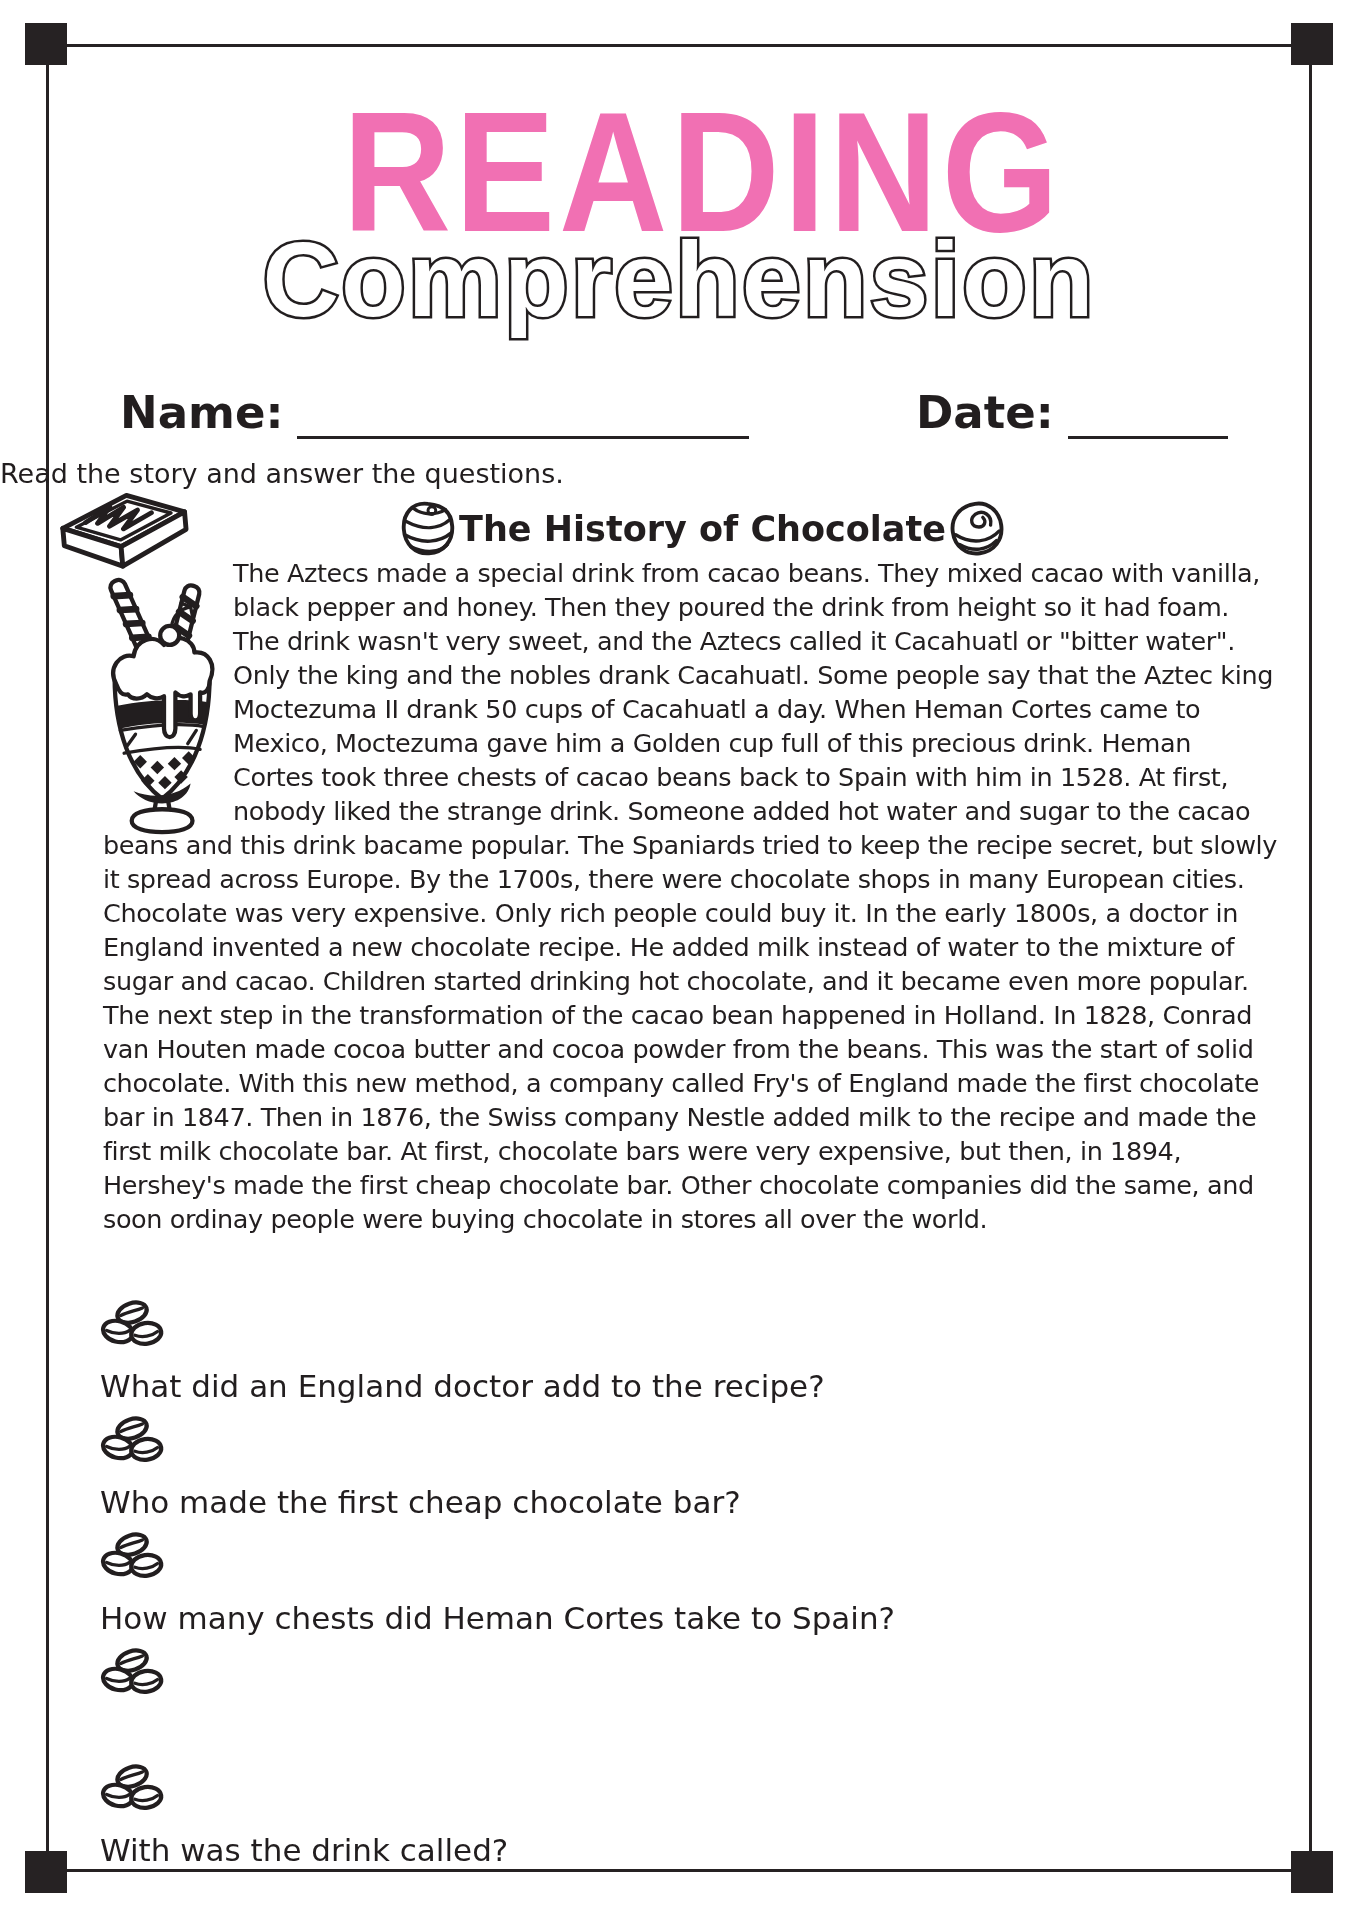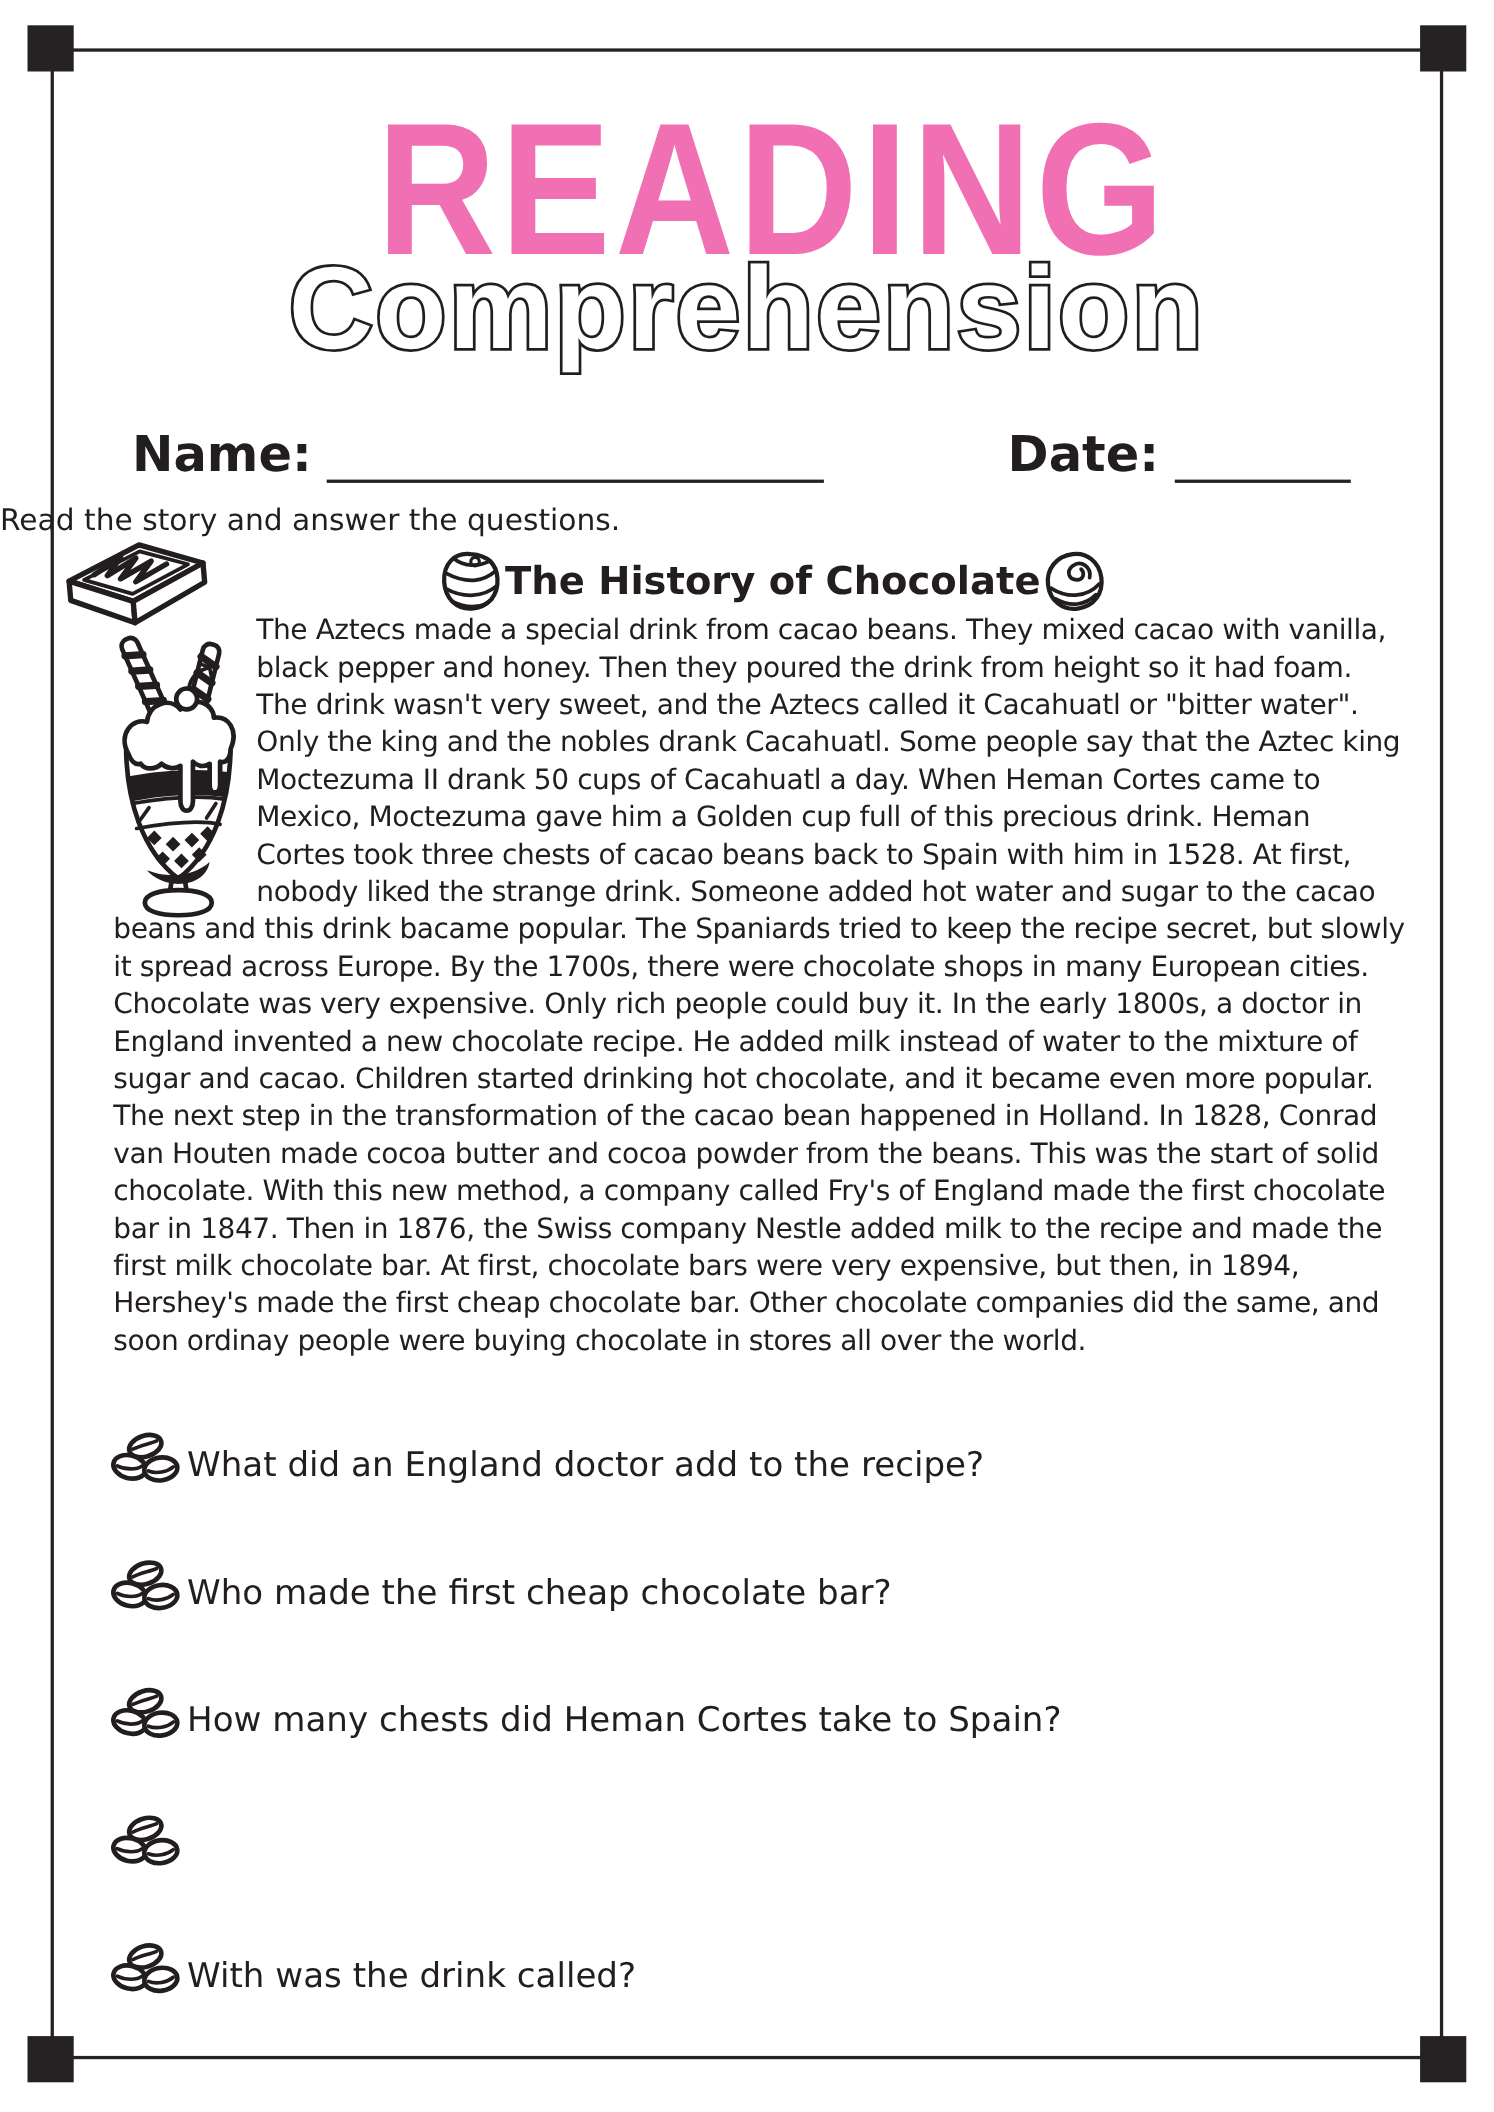--- a/index.html
+++ b/index.html
@@ -44,21 +44,21 @@
   .choc-bar{position:absolute;left:48px;top:480px;width:156px;height:112px;z-index:3;}
   .milkshake{position:absolute;left:88px;top:552px;width:152px;height:296px;z-index:3;}
   
   .story-body{
     position:absolute;left:103px;top:556px;width:1176px;
     font-size:25.5px;line-height:34px;letter-spacing:-0.4px;text-align:left;
   }
   .wrap-spacer{float:left;width:130px;height:272px;}
   
   .questions{position:absolute;top:1298px;left:100px;right:90px;}
-  .q-row{display:flex;align-items:flex-end;gap:4px;height:52px;margin-bottom:64px;}
+  .q-row{display:flex;align-items:flex-start;gap:20px;height:52px;margin-bottom:64px;flex-direction:column;}
   .q-row svg{width:66px;height:50px;flex:0 0 auto;}
   .q-label{font-size:31px;}
 </style>
 </head>
 <body>
 
 <div class="page">
 
   <div class="frame"></div>
   <div class="corner tl"></div>

